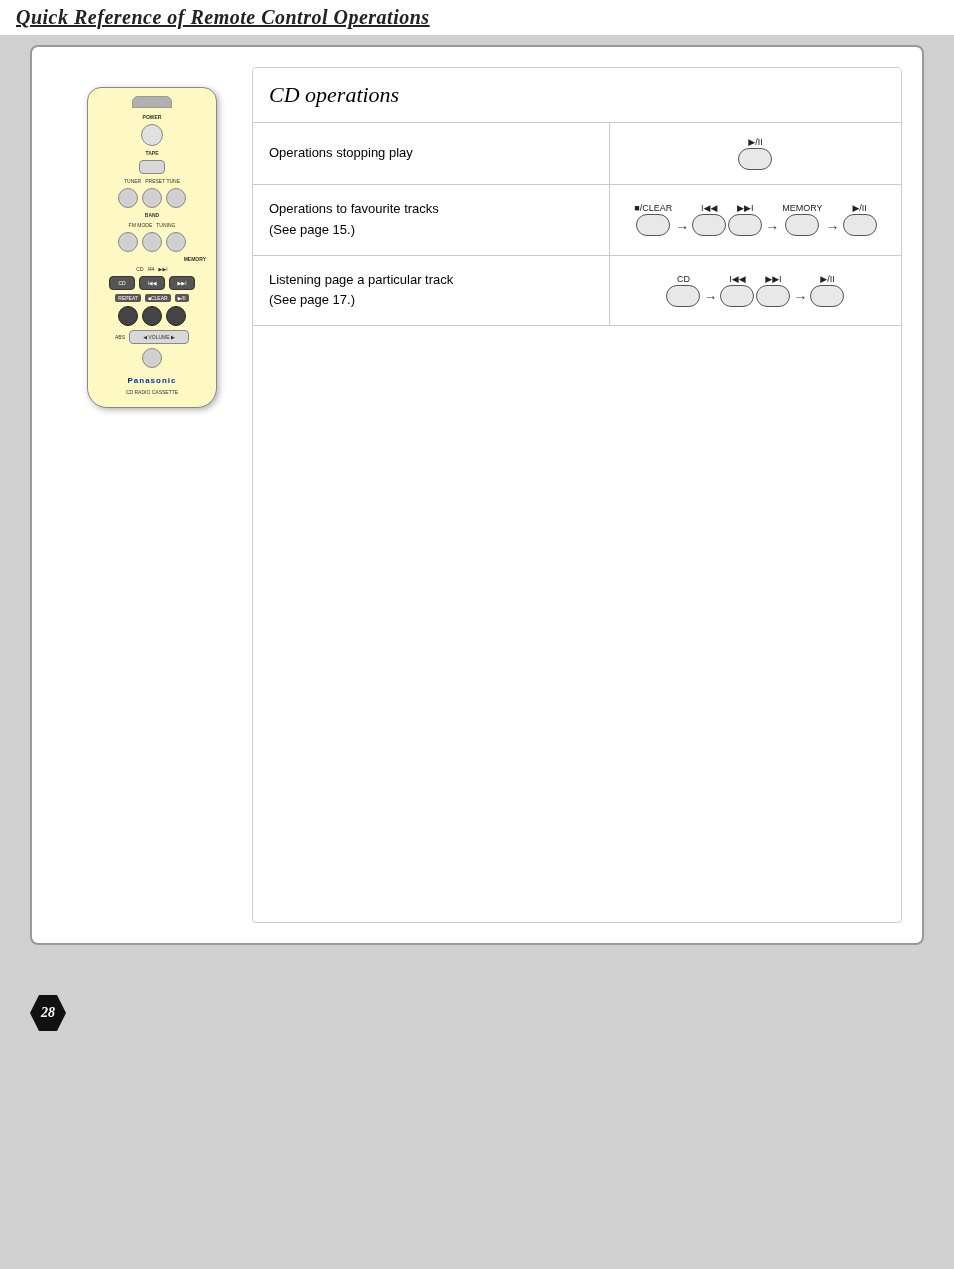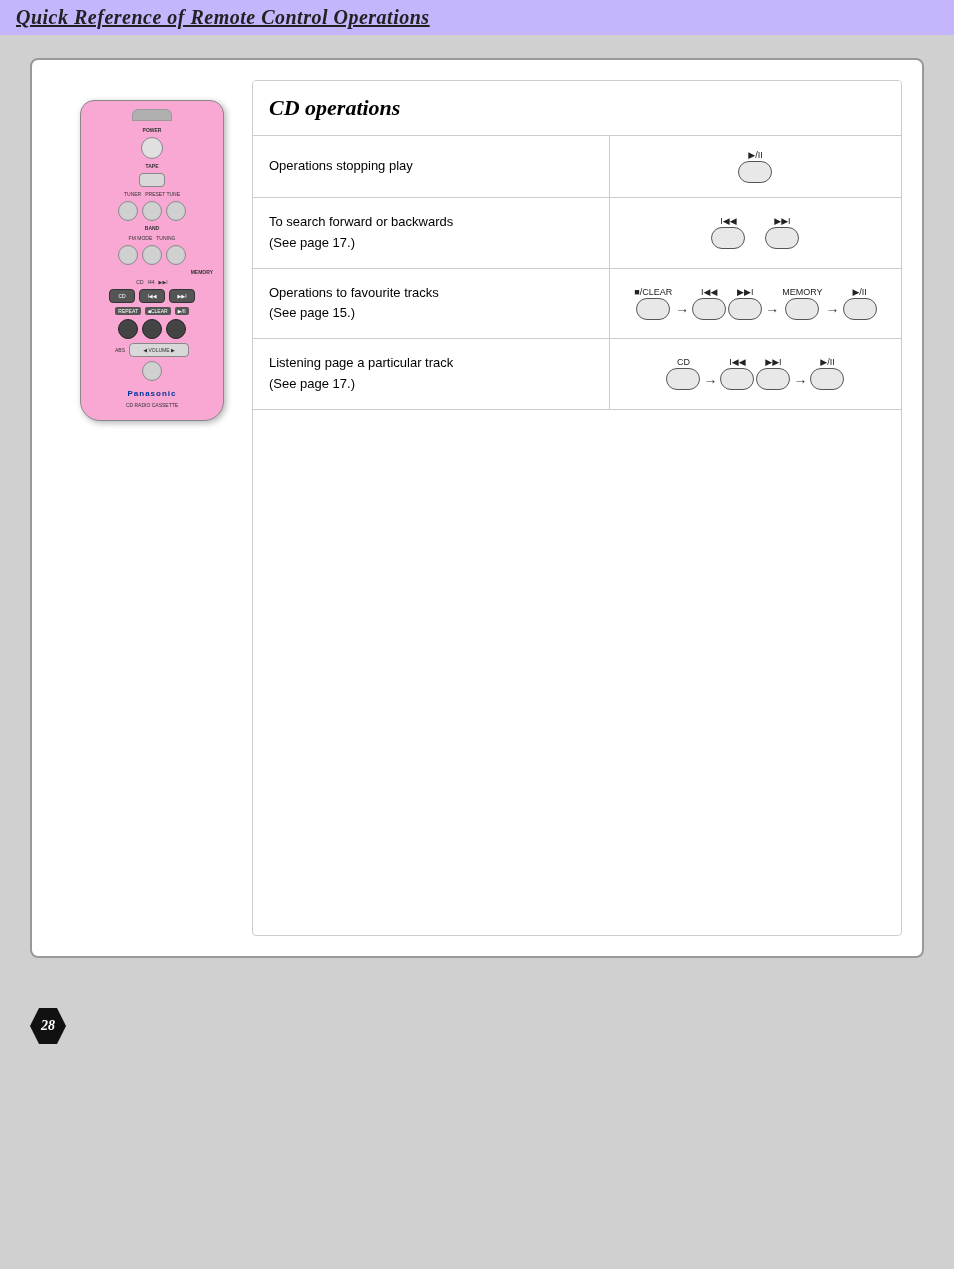--- a/index.html
+++ b/index.html
@@ -6,23 +6,23 @@
     body {
       width: 954px;
       min-height: 1269px;
       background: #d0d0d0;
       font-family: Arial, sans-serif;
       font-size: 13px;
     }
 
     
     .page-header {
-      background: #c4b5fd;
+      background: #ffffff;
       padding: 6px 16px;
-      margin-bottom: 23px;
+      margin-bottom: 10px;
     }
     .page-header-title {
       font-family: 'Times New Roman', serif;
       font-style: italic;
       font-weight: bold;
       font-size: 20px;
       color: #222;
       text-decoration: underline;
       letter-spacing: 0.5px;
     }
@@ -44,22 +44,22 @@
       width: 200px;
       flex-shrink: 0;
       display: flex;
       align-items: flex-start;
       justify-content: center;
       padding-top: 20px;
     }
 
     
     .remote {
-      width: 144px;
-      background: #f9a8d4;
+      width: 130px;
+      background: #fef9c3;
       border-radius: 14px 14px 20px 20px;
       border: 1.5px solid #888;
       padding: 8px 6px 12px 6px;
       display: flex;
       flex-direction: column;
       align-items: center;
       gap: 4px;
       box-shadow: 2px 2px 6px rgba(0,0,0,0.3);
     }
     .remote-top-clip {
@@ -158,21 +158,21 @@
       flex: 1;
       border: 1.5px solid #ccc;
       border-radius: 4px;
       overflow: hidden;
     }
 
     .section-title {
       font-family: 'Times New Roman', serif;
       font-style: italic;
       font-size: 22px;
-      font-weight: bold;
+      font-weight: normal;
       padding: 14px 16px 14px 16px;
       border-bottom: 1.5px solid #ccc;
       background: #fff;
     }
 
     .ops-table {
       width: 100%;
       border-collapse: collapse;
     }
     .ops-table tr {
@@ -328,41 +328,20 @@
               <div class="diag-btn">
                 <span class="diag-label">▶/II</span>
                 <div class="diag-circle"></div>
               </div>
             </div>
           </td>
         </tr>
 
 
 
-        <tr>
-          <td>
-            <div class="op-desc">
-              <span>To search forward or backwards</span><br>
-              <span>(See page 17.)</span>
-            </div>
-          </td>
-          <td>
-            <div class="btn-diagram">
-              <div class="diag-btn">
-                <span class="diag-label">I◀◀</span>
-                <div class="diag-circle"></div>
-              </div>
-              <div style="width:12px"></div>
-              <div class="diag-btn">
-                <span class="diag-label">▶▶I</span>
-                <div class="diag-circle"></div>
-              </div>
-            </div>
-          </td>
-        </tr>
 
         <tr>
           <td>
             <div class="op-desc">
               <span>Operations to favourite tracks</span><br>
               <span>(See page 15.)</span>
             </div>
           </td>
           <td>
             <div class="btn-diagram" style="gap:2px">

